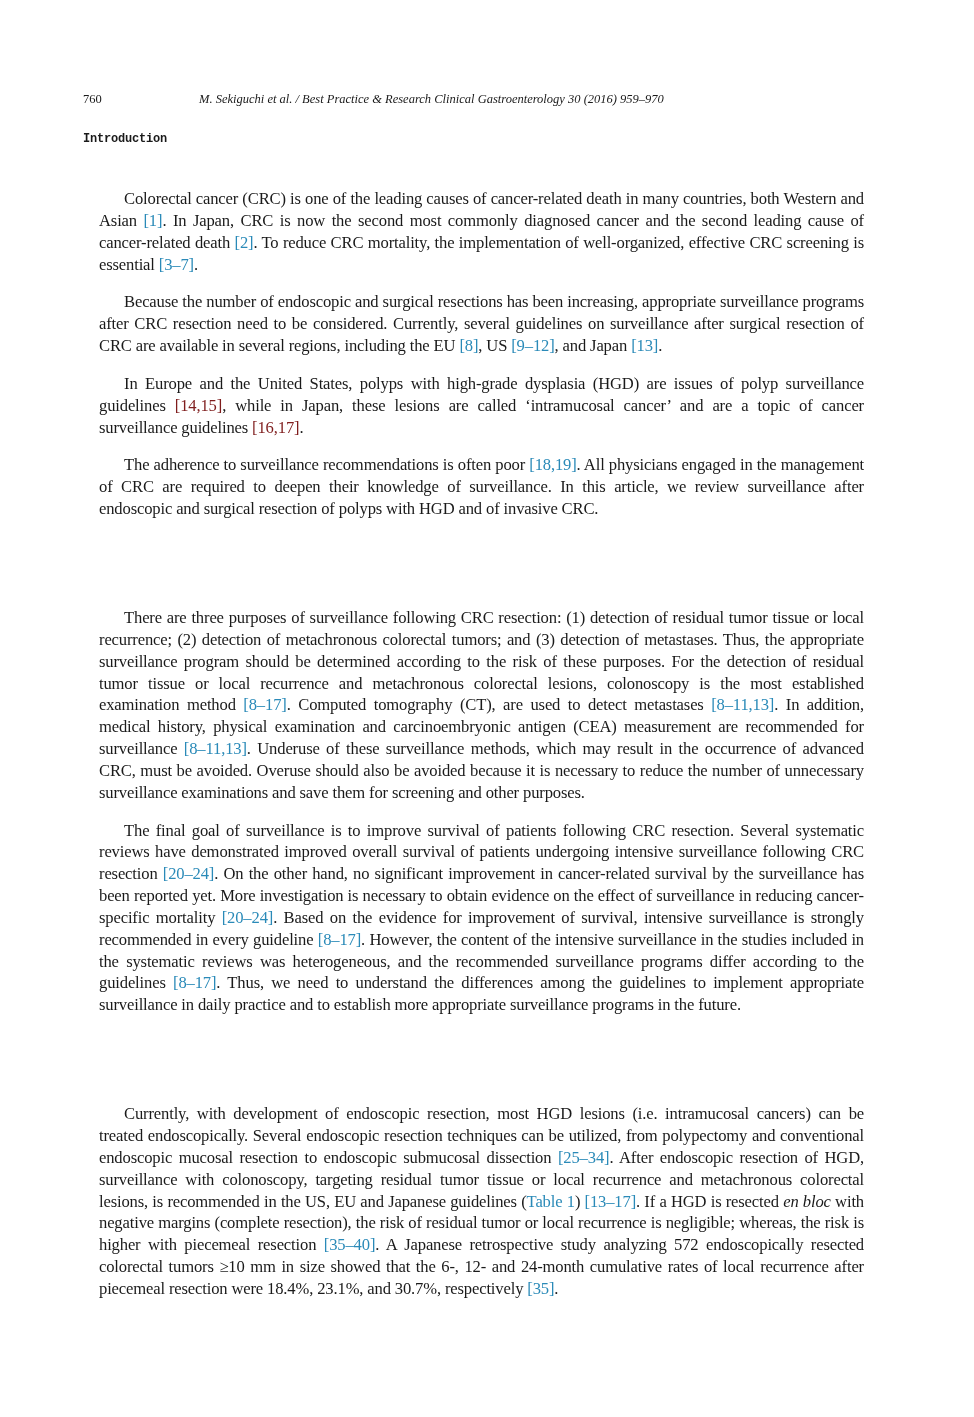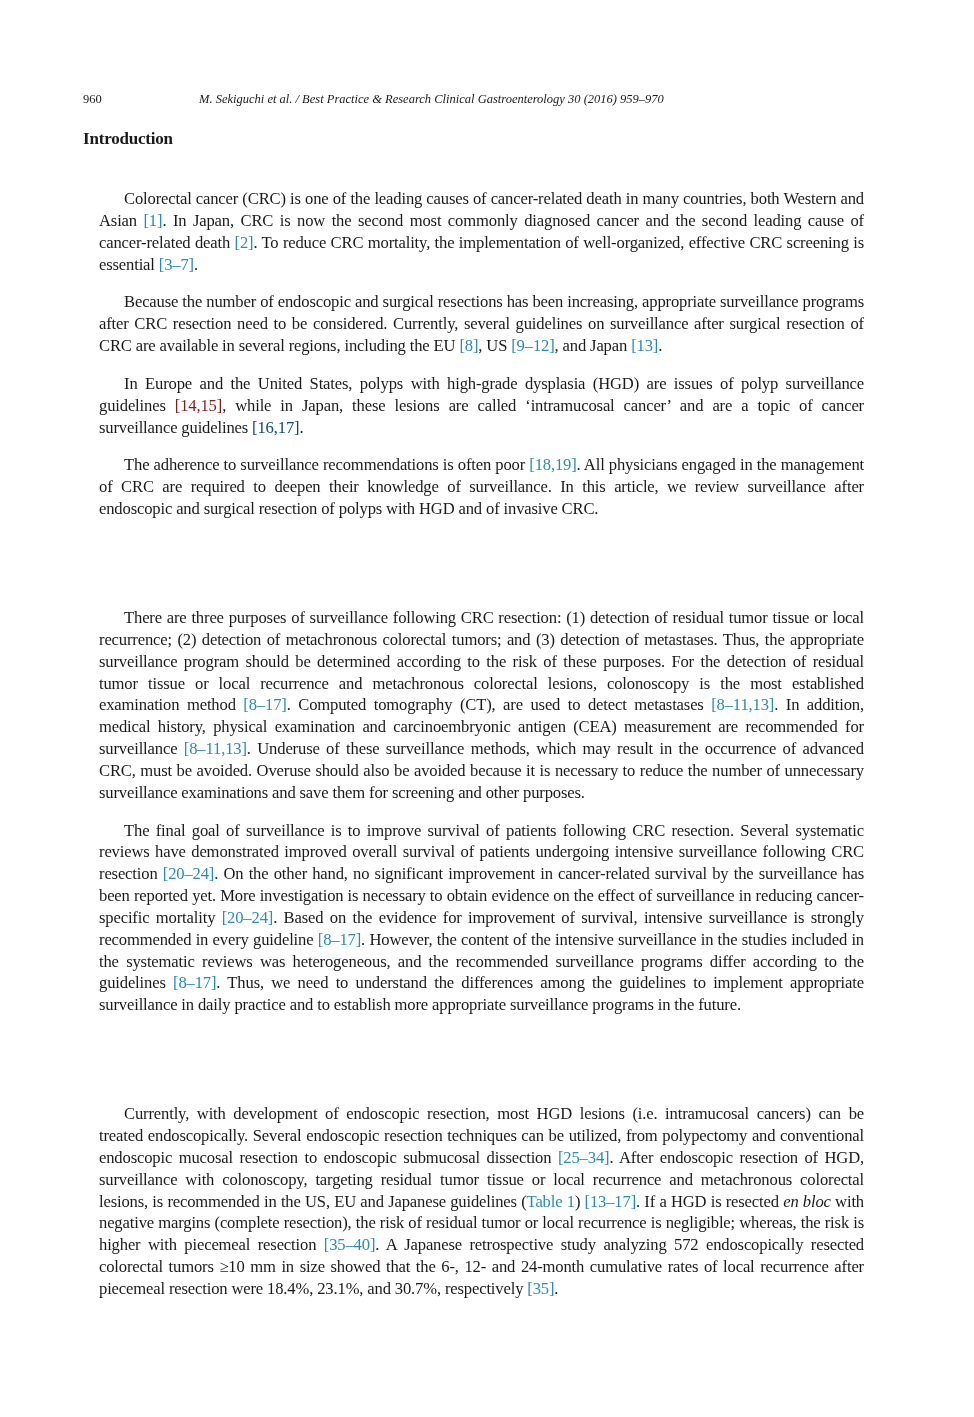--- a/index.html
+++ b/index.html
@@ -27,23 +27,23 @@
       font-style: italic;
       white-space: nowrap;
     }
     .content {
       position: absolute;
       top: 128px;
       left: 83px;
       width: 797px;
     }
     h2 {
-      font-family: Liberation Serif, serif;
+      font-family: Liberation Mono, monospace;
       font-weight: bold;
-      font-size: 17px;
+      font-size: 12px;
       margin: 0;
       line-height: 22px;
       letter-spacing: -0.2px;
     }
     p {
       margin: 16px;
       font-size: 16.6px;
       line-height: 21.85px;
       text-align: justify;
       text-indent: 25px;
@@ -56,31 +56,31 @@
     a.ref {
       color: #2a8ab8;
       text-decoration: none;
     }
     em { font-style: italic; }
   </style>
 </head>
 <body>
 
 <div class="running-head">
-  <span class="page-number">960</span>
+  <span class="page-number">760</span>
   <span class="journal-cite">M. Sekiguchi et al. / Best Practice &amp; Research Clinical Gastroenterology 30 (2016) 959–970</span>
 </div>
 
 <div class="content">
   <div class="section">
     <h2>Introduction</h2>
     <div class="gap-after-heading"></div>
     <p>Colorectal cancer (CRC) is one of the leading causes of cancer-related death in many countries, both Western and Asian <a class="ref" href="#" style="color: rgb(42, 138, 184);">[1]</a>. In Japan, CRC is now the second most commonly diagnosed cancer and the second leading cause of cancer-related death <a class="ref" href="#" style="color: rgb(42, 138, 184);">[2]</a>. To reduce CRC mortality, the implementation of well-organized, effective CRC screening is essential <a class="ref" href="#" style="color: rgb(42, 138, 184);">[3–7]</a>.</p>
     <p>Because the number of endoscopic and surgical resections has been increasing, appropriate sur­veillance programs after CRC resection need to be considered. Currently, several guidelines on sur­veillance after surgical resection of CRC are available in several regions, including the EU <a class="ref" href="#" style="color: rgb(42, 138, 184);">[8]</a>, US <a class="ref" href="#" style="color: rgb(42, 138, 184);">[9–12]</a>, and Japan <a class="ref" href="#" style="color: rgb(42, 138, 184);">[13]</a>.</p>
-    <p>In Europe and the United States, polyps with high-grade dysplasia (HGD) are issues of polyp sur­veillance guidelines <a class="ref" href="#" style="color: #7f1d1d;">[14,15]</a>, while in Japan, these lesions are called ‘intramucosal cancer’ and are a topic of cancer surveillance guidelines <a class="ref" href="#" style="color: #0c4a6e;">[16,17]</a>.</p>
+    <p>In Europe and the United States, polyps with high-grade dysplasia (HGD) are issues of polyp sur­veillance guidelines <a class="ref" href="#" style="color: #7f1d1d;">[14,15]</a>, while in Japan, these lesions are called ‘intramucosal cancer’ and are a topic of cancer surveillance guidelines <a class="ref" href="#" style="color: #7f1d1d;">[16,17]</a>.</p>
     <p>The adherence to surveillance recommendations is often poor <a class="ref" href="#" style="color: rgb(42, 138, 184);">[18,19]</a>. All physicians engaged in the management of CRC are required to deepen their knowledge of surveillance. In this article, we review surveillance after endoscopic and surgical resection of polyps with HGD and of invasive CRC.</p>
   </div>
   <div class="section-gap"></div>
   <div class="section">
     <div class="gap-after-heading"></div>
     <p>There are three purposes of surveillance following CRC resection: (1) detection of residual tumor tissue or local recurrence; (2) detection of metachronous colorectal tumors; and (3) detection of metastases. Thus, the appropriate surveillance program should be determined according to the risk of these purposes. For the detection of residual tumor tissue or local recurrence and metachronous colorectal lesions, colonoscopy is the most established examination method <a class="ref" href="#" style="color: rgb(42, 138, 184);">[8–17]</a>. Computed to­mography (CT), are used to detect metastases <a class="ref" href="#" style="color: rgb(42, 138, 184);">[8–11,13]</a>. In addition, medical history, physical exam­ination and carcinoembryonic antigen (CEA) measurement are recommended for surveillance <a class="ref" href="#" style="color: rgb(42, 138, 184);">[8–11,13]</a>. Underuse of these surveillance methods, which may result in the occurrence of advanced CRC, must be avoided. Overuse should also be avoided because it is necessary to reduce the number of unnecessary surveillance examinations and save them for screening and other purposes.</p>
     <p>The final goal of surveillance is to improve survival of patients following CRC resection. Several systematic reviews have demonstrated improved overall survival of patients undergoing intensive surveillance following CRC resection <a class="ref" href="#" style="color: rgb(42, 138, 184);">[20–24]</a>. On the other hand, no significant improvement in cancer-related survival by the surveillance has been reported yet. More investigation is necessary to obtain evidence on the effect of surveillance in reducing cancer-specific mortality <a class="ref" href="#" style="color: rgb(42, 138, 184);">[20–24]</a>. Based on the evidence for improvement of survival, intensive surveillance is strongly recommended in every guideline <a class="ref" href="#" style="color: rgb(42, 138, 184);">[8–17]</a>. However, the content of the intensive surveillance in the studies included in the systematic reviews was heterogeneous, and the recommended surveillance programs differ according to the guidelines <a class="ref" href="#" style="color: rgb(42, 138, 184);">[8–17]</a>. Thus, we need to understand the differences among the guidelines to implement appropriate surveillance in daily practice and to establish more appropriate surveillance programs in the future.</p>
   </div>
   <div class="section-gap"></div>
   <div class="section">

